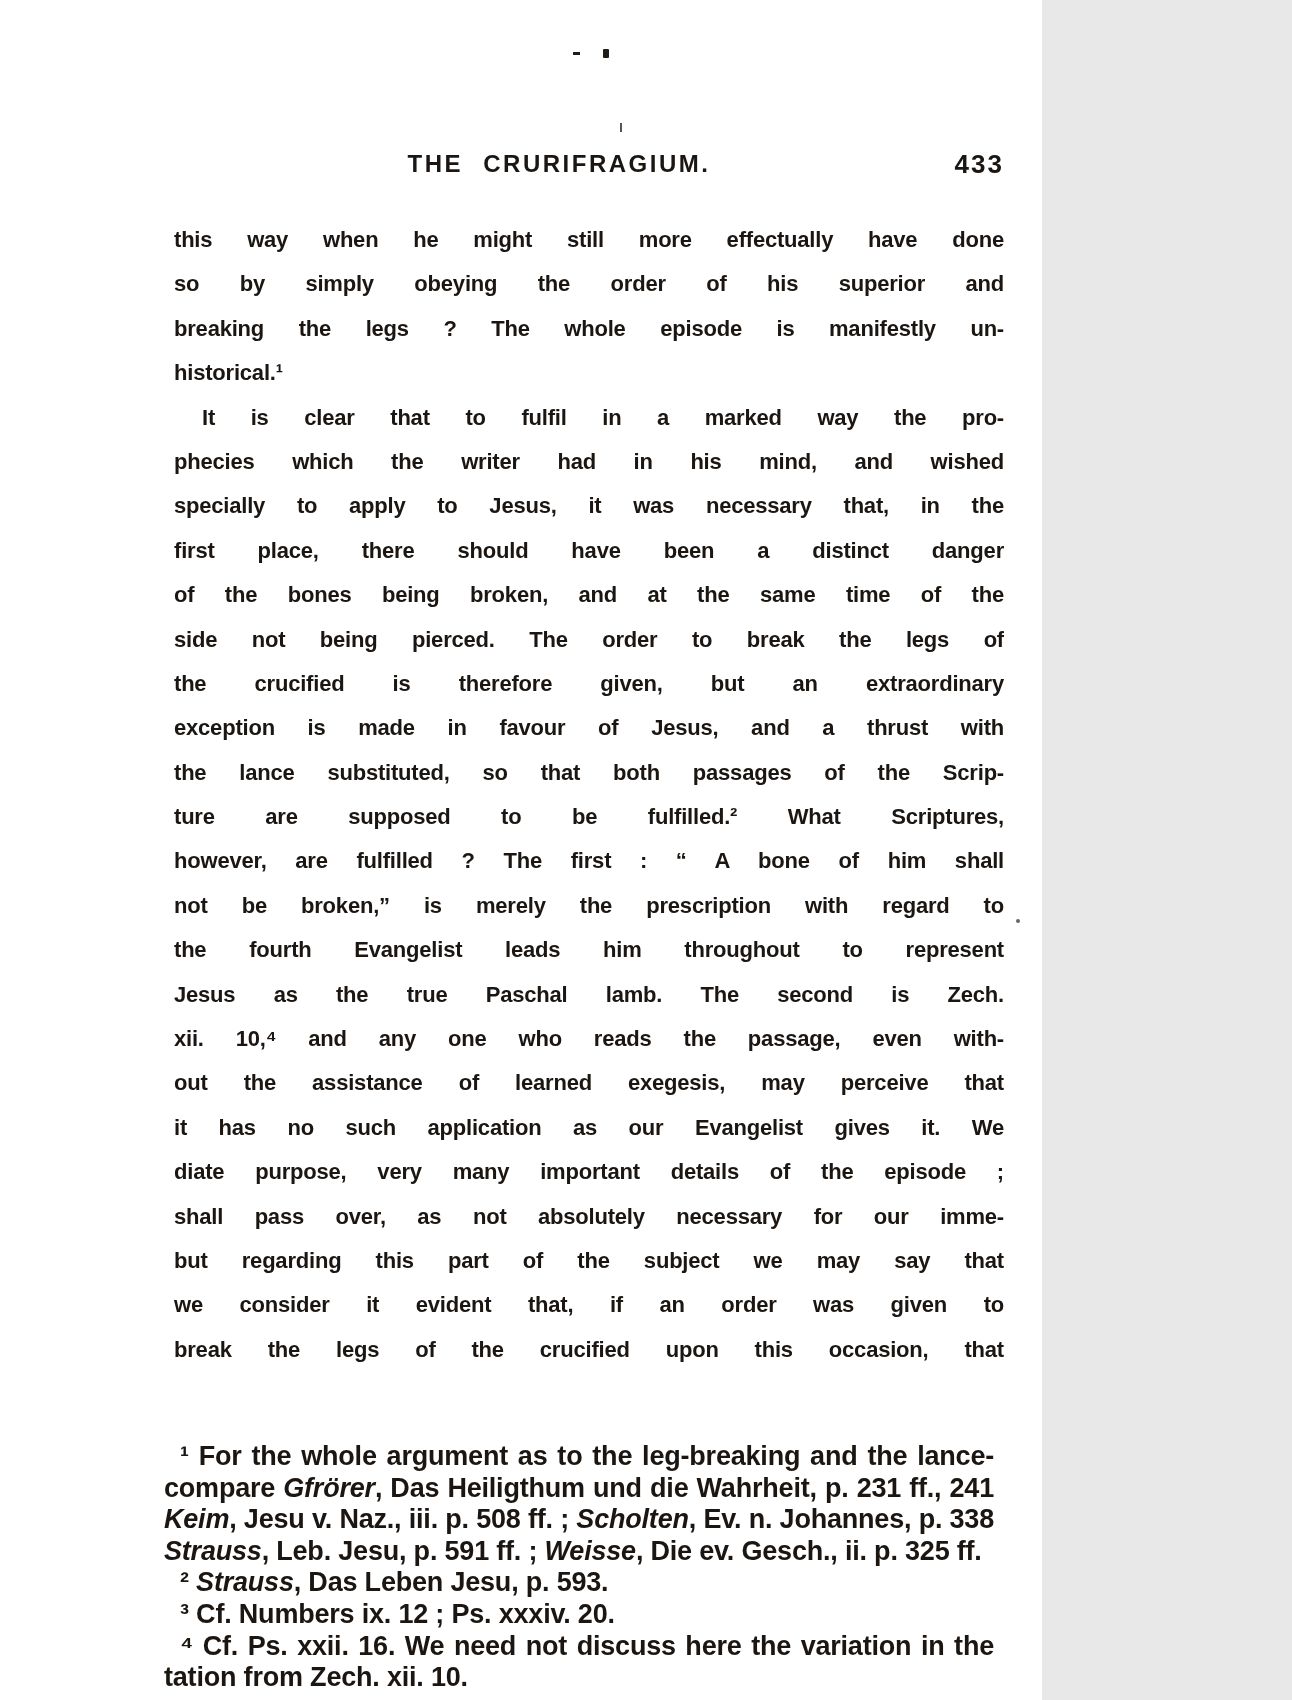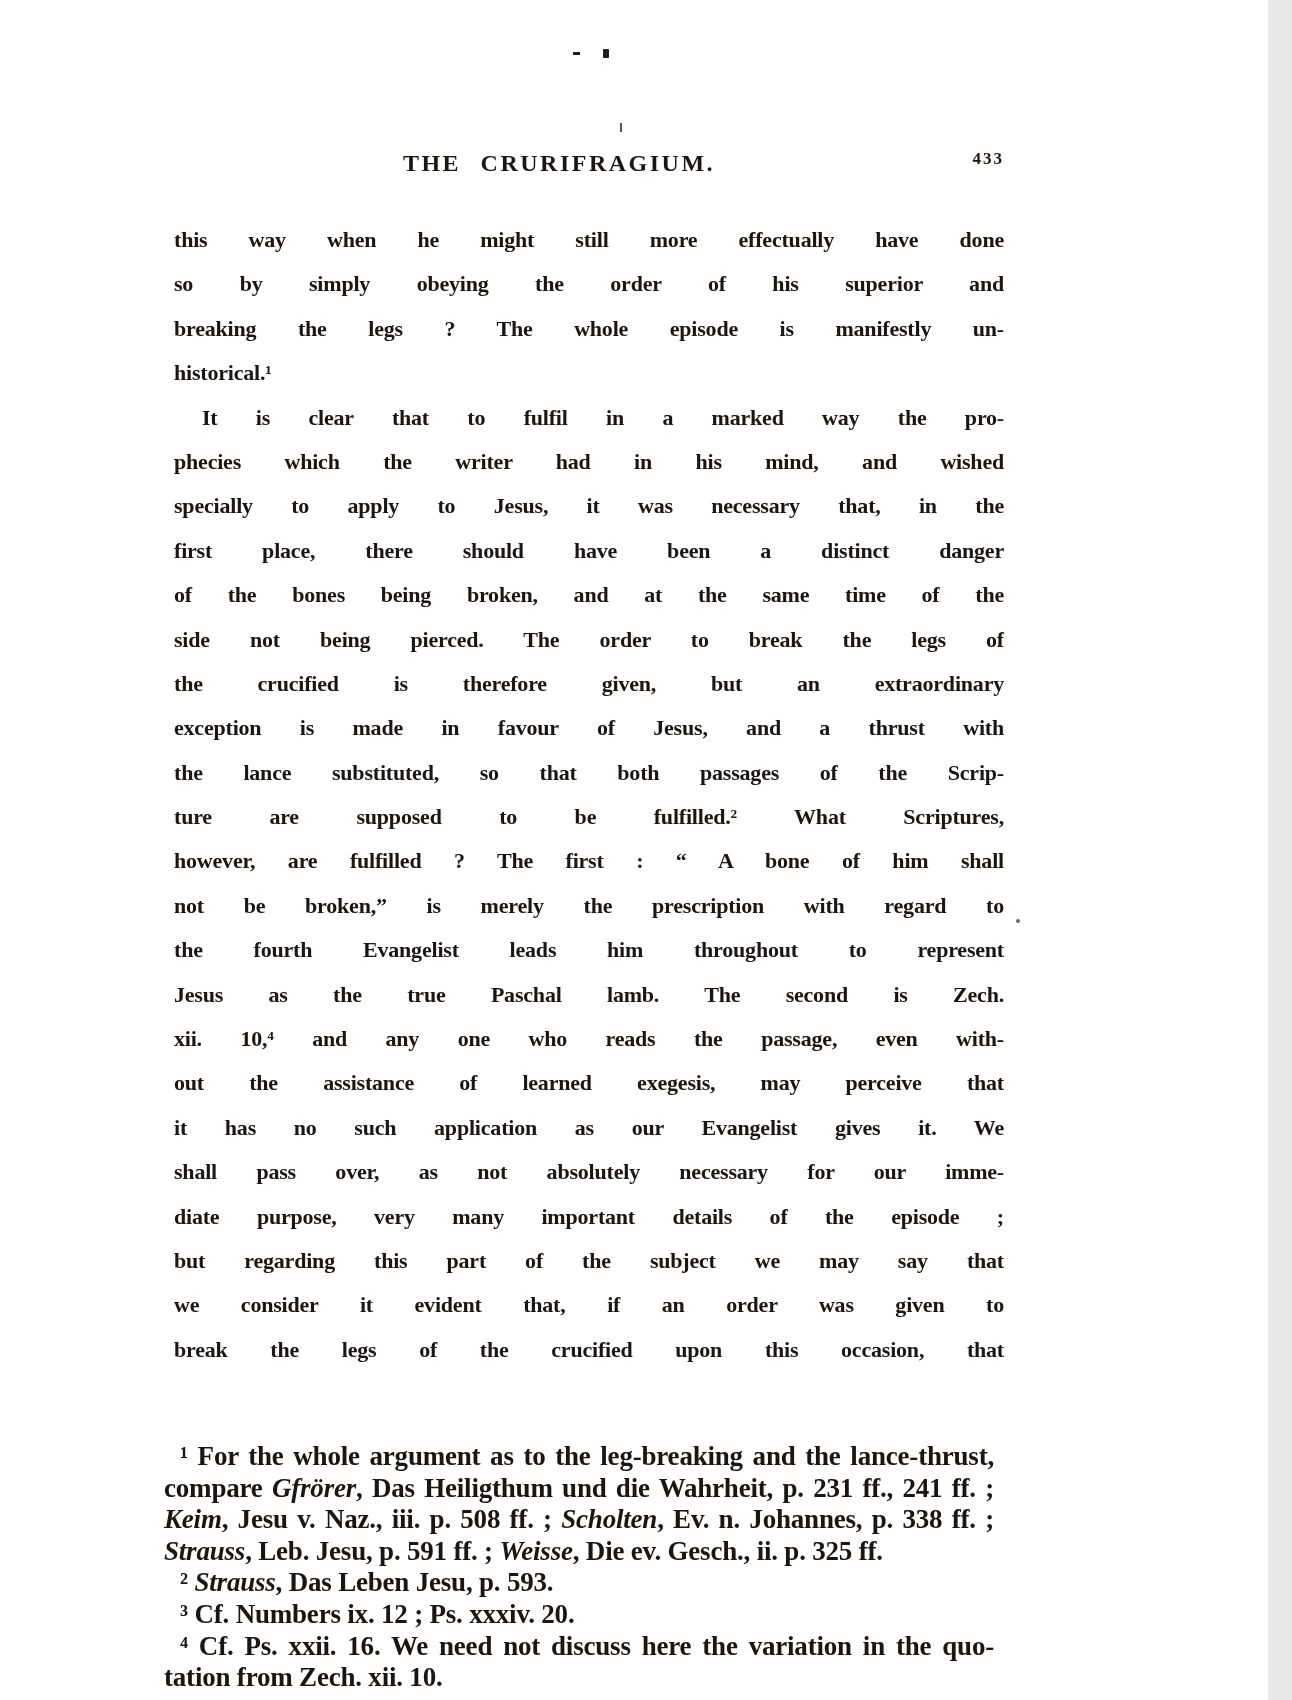--- a/index.html
+++ b/index.html
@@ -1,31 +1,31 @@
 <!DOCTYPE html>
 <html><head>
 <meta charset="utf-8">
 <style>
   html,body { margin:0; padding:0; background:#e8e8e8; }
   .page {
     position:relative;
-    width:1268px; height:1700px;
+    width:1042px; height:1700px;
     background:#ffffff;
-    font-family:Liberation Serif, serif;
+    font-family:Liberation Sans, sans-serif;
     font-weight:700;
     color:#1b1611;
     overflow:hidden;
   }
   
   .header { position:absolute; left:174px; top:150px; width:830px; height:40px; }
   .running-title {
     text-align:center; padding-right:60px;
     font-size:24px; letter-spacing:2.5px; word-spacing:11px;
   }
-  .page-number { position:absolute; right:0; top:-1px; font-size:17px; letter-spacing:2px; }
+  .page-number { position:absolute; right:0; top:-1px; font-size:26px; letter-spacing:2px; }
 
   
   .body { position:absolute; left:174px; top:218px; width:830px; font-size:22px; line-height:44.4px; }
   .bl {
     text-align:justify; text-align-last:justify;
     letter-spacing:-0.2px; word-spacing:-1px;
     height:44.4px; overflow:hidden;
   }
   .bl.noj { text-align-last:left; }
   .bl.ind { text-indent:28px; }
@@ -78,22 +78,22 @@
     <div class="bl">exception is made in favour of Jesus, and a thrust with</div>
     <div class="bl">the lance substituted, so that both passages of the Scrip-</div>
     <div class="bl">ture are supposed to be fulfilled.² What Scriptures,</div>
     <div class="bl">however, are fulfilled ? The first : “ A bone of him shall</div>
     <div class="bl">not be broken,” is merely the prescription with regard to</div>
     <div class="bl">the fourth Evangelist leads him throughout to represent</div>
     <div class="bl">Jesus as the true Paschal lamb. The second is Zech.</div>
     <div class="bl">xii. 10,⁴ and any one who reads the passage, even with-</div>
     <div class="bl">out the assistance of learned exegesis, may perceive that</div>
     <div class="bl">it has no such application as our Evangelist gives it. We</div>
+    <div class="bl">diate purpose, very many important details of the episode ;</div>
     <div class="bl">shall pass over, as not absolutely necessary for our imme-</div>
-    <div class="bl">diate purpose, very many important details of the episode ;</div>
     <div class="bl">but regarding this part of the subject we may say that</div>
     <div class="bl">we consider it evident that, if an order was given to</div>
     <div class="bl">break the legs of the crucified upon this occasion, that</div>
   </div>
 
   <div class="footnotes">
     <div class="fl ind">
       <span>¹ For the whole argument as to the leg-breaking and the lance-thrust,</span>
     </div>
     <div class="fl">

